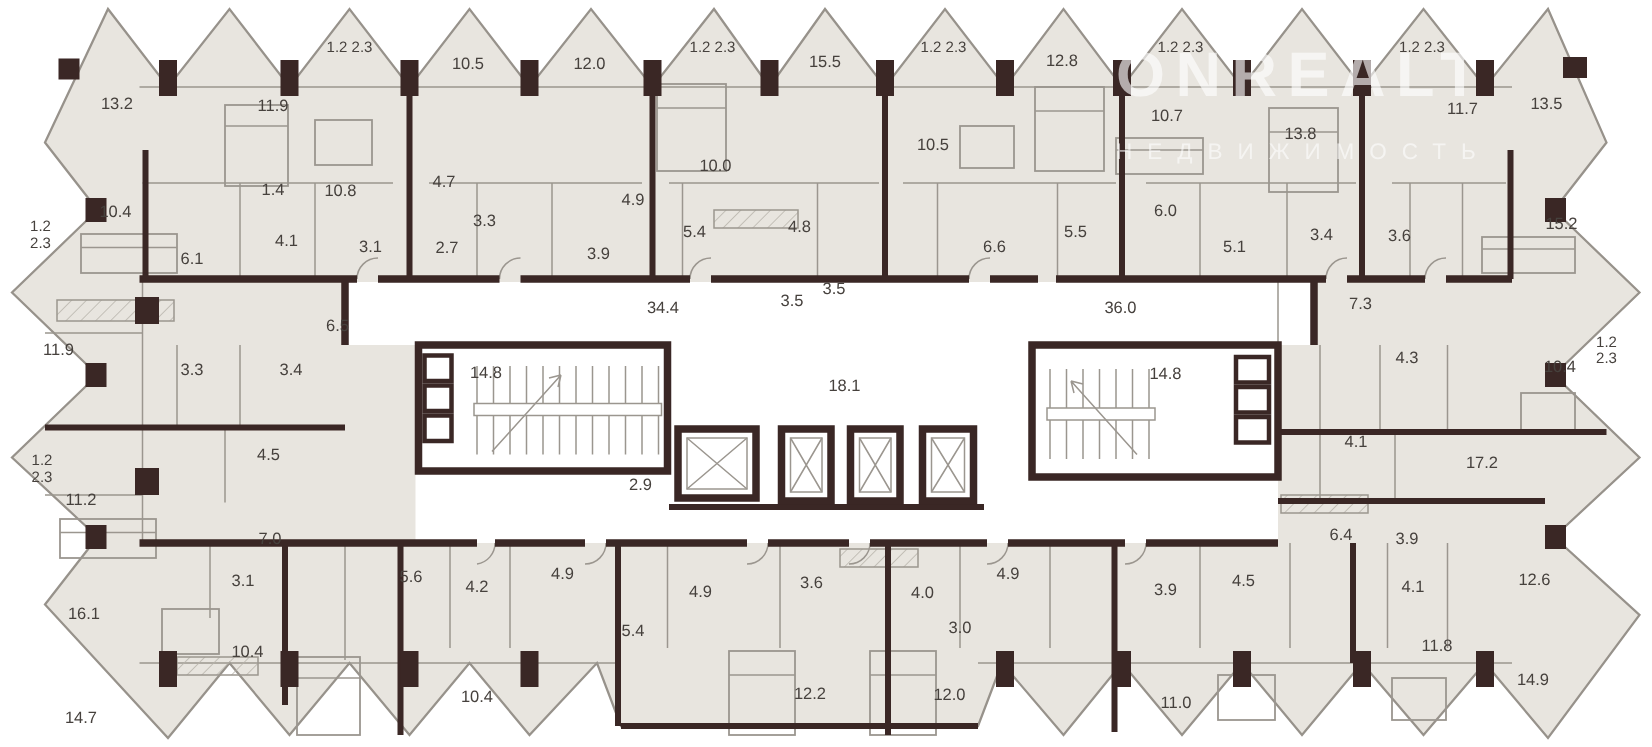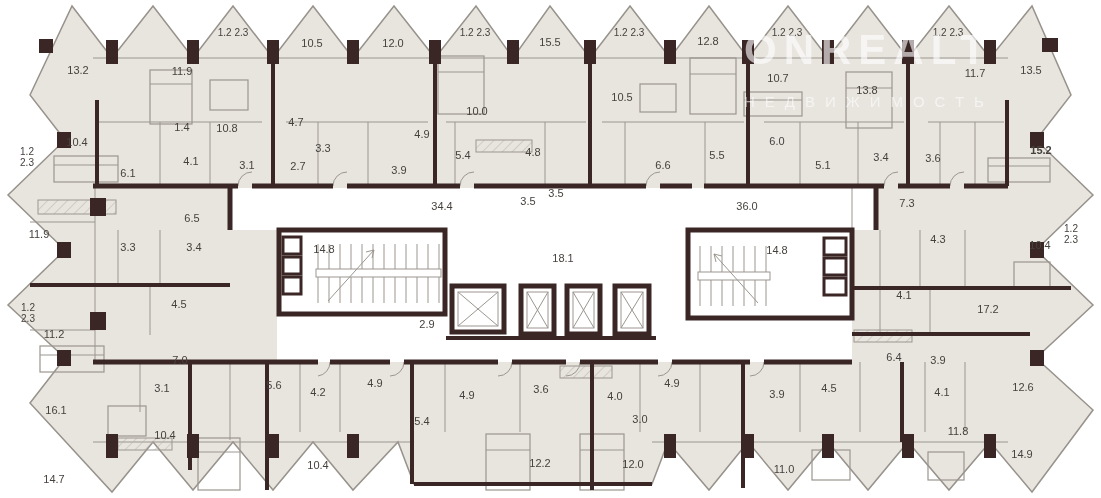--- a/index.html
+++ b/index.html
@@ -229,22 +229,22 @@
       <div class="area-label" style="left: 399px; top: 170px;">3.9</div>
       <div class="area-label" style="left: 463px; top: 155px;">5.4</div>
       <div class="area-label" style="left: 528px; top: 201px;">3.5</div>
       <div class="area-label" style="left: 556px; top: 193px;">3.5</div>
       <div class="area-label" style="left: 663px; top: 165px;">6.6</div>
       <div class="area-label" style="left: 717px; top: 155px;">5.5</div>
       <div class="area-label" style="left: 777px; top: 141px;">6.0</div>
       <div class="area-label" style="left: 823px; top: 165px;">5.1</div>
       <div class="area-label" style="left: 881px; top: 157px;">3.4</div>
       <div class="area-label" style="left: 933px; top: 158px;">3.6</div>
-      <div class="area-label" style="left: 1041px; top: 150px; font-weight: bold;">15.2</div>
-      <div class="area-label" style="left: 192px; top: 218px; text-align: center;">6.5</div>
+      <div class="area-label" style="left: 1041px; top: 150px;">15.2</div>
+      <div class="area-label" style="left: 225px; top: 218px; text-align: center;">6.5</div>
       <div class="area-label core" style="left: 442px; top: 206px;">34.4</div>
       <div class="area-label core" style="left: 747px; top: 206px;">36.0</div>
       <div class="area-label core" style="left: 324px; top: 249px;">14.8</div>
       <div class="area-label core" style="left: 563px; top: 258px;">18.1</div>
       <div class="area-label core" style="left: 777px; top: 250px;">14.8</div>
       <div class="area-label core" style="left: 427px; top: 324px;">2.9</div>
       <div class="area-label" style="left: 39px; top: 234px;">11.9</div>
       <div class="area-label" style="left: 128px; top: 247px;">3.3</div>
       <div class="area-label" style="left: 194px; top: 247px;">3.4</div>
       <div class="area-label" style="left: 179px; top: 304px;">4.5</div>

